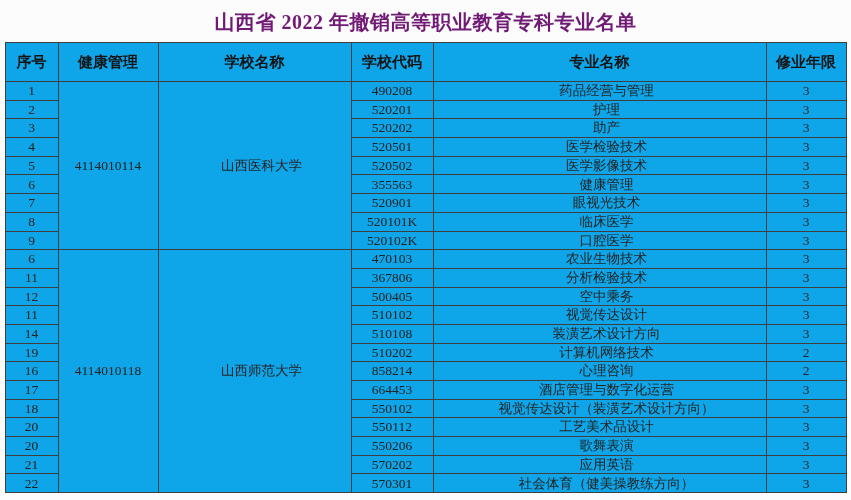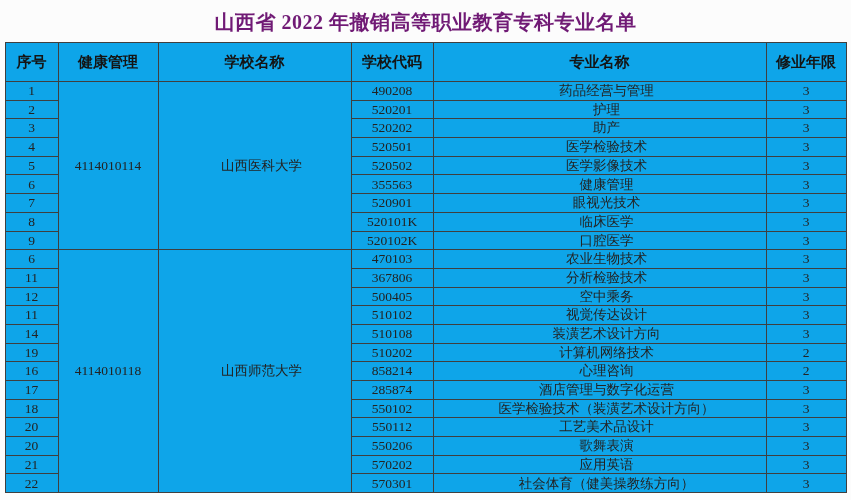--- a/index.html
+++ b/index.html
@@ -183,28 +183,28 @@
           <td>2</td>
         </tr>
         <tr>
           <td>16</td>
           <td>858214</td>
           <td class="left">心理咨询</td>
           <td>2</td>
         </tr>
         <tr>
           <td>17</td>
-          <td>285874</td>
+          <td>664453</td>
           <td class="left">酒店管理与数字化运营</td>
           <td>3</td>
         </tr>
         <tr>
           <td>18</td>
           <td>550102</td>
-          <td class="left">医学检验技术（装潢艺术设计方向）</td>
+          <td class="left">视觉传达设计（装潢艺术设计方向）</td>
           <td>3</td>
         </tr>
         <tr>
           <td>20</td>
           <td>550112</td>
           <td class="left">工艺美术品设计</td>
           <td>3</td>
         </tr>
         <tr>
           <td>20</td>

